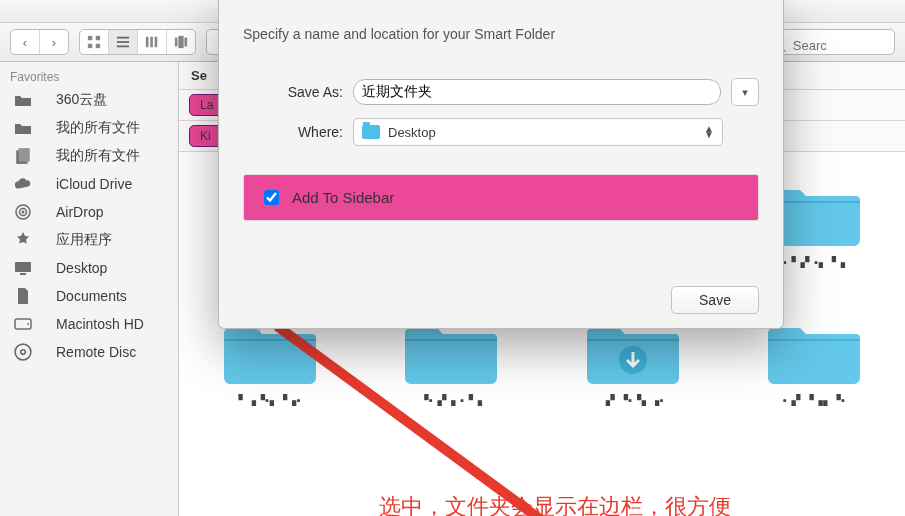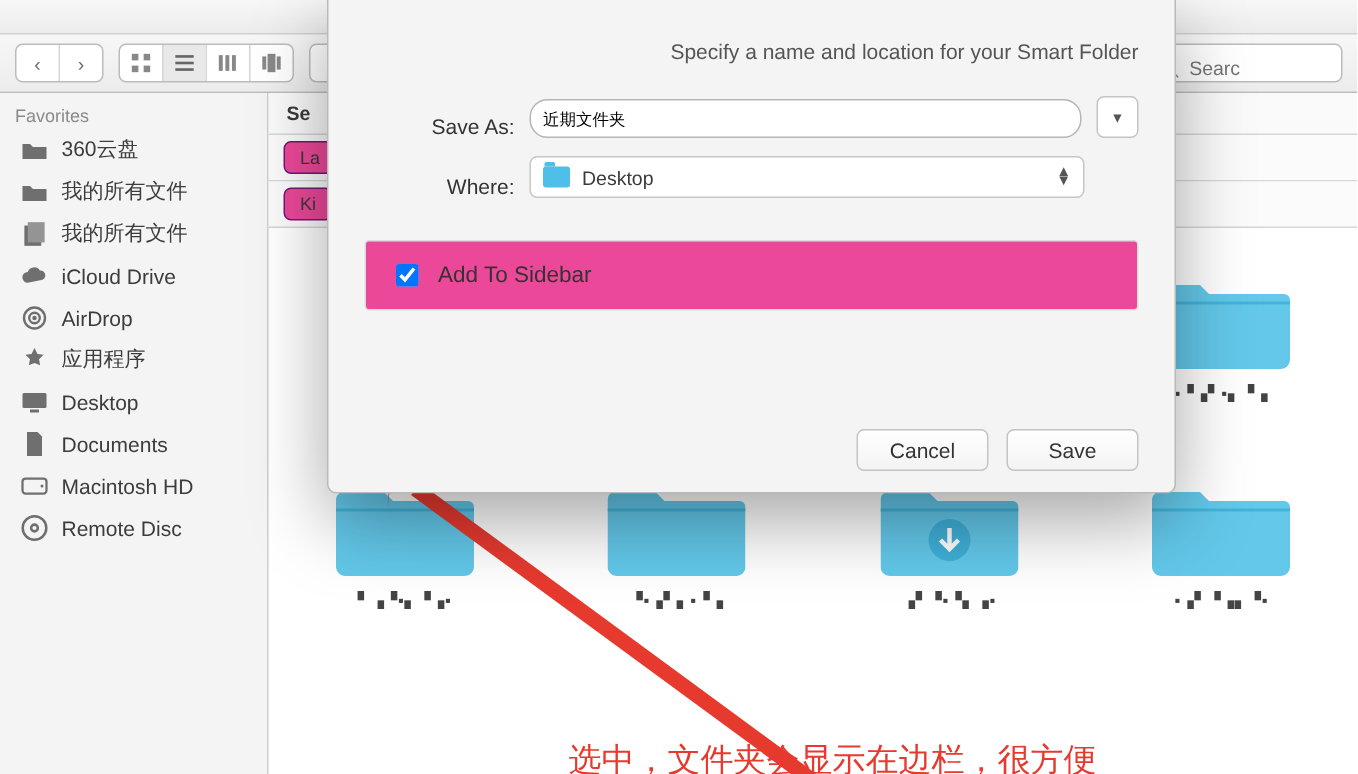--- a/index.html
+++ b/index.html
@@ -14,38 +14,38 @@
 .btn-seg .seg.active{background:#e9e9e9}
 .tool-btn{border:1px solid #bcbcbc;border-radius:5px;background:#fff;height:24px;min-width:34px;display:flex;align-items:center;justify-content:center;color:#6e6e6e;font-size:14px}
 .tool-btn.wide{min-width:46px}
 .tool-btn .dd{font-size:9px;margin-left:4px}
 .search{margin-left:auto;display:flex;align-items:flex-end;border:1px solid #bcbcbc;border-radius:5px;background:#fff;height:24px;padding:0 8px;width:110px}
 .search svg{width:13px;height:13px;fill:#8a8a8a;margin-right:4px}
 .search input{border:none;outline:none;font-size:13px;width:100%;color:#555}
 .body{display:flex;flex:1;min-height:0}
 .sidebar{width:178px;background:#f5f4f5;border-right:1px solid #cfcfcf;display:flex;flex-direction:column;padding-top:4px}
 .side-head{color:#8a8a8a;font-size:12px;padding:4px 10px 2px}
-.side-item{display:flex;align-items:center;gap:9px;padding:5px 14px;color:#3c3c3c;font-size:14px}
+.side-item{display:flex;align-items:center;gap:24px;padding:5px 14px;color:#3c3c3c;font-size:14px}
 .side-item .si{width:18px;height:18px;display:flex;align-items:center;justify-content:center;color:#6f6f6f}
 .side-item svg{width:18px;height:18px;fill:#6f6f6f}
 .main{flex:1;position:relative;overflow:hidden}
 .pathbar{height:27px;border-bottom:1px solid #d6d6d6;background:#fafafa;display:flex;align-items:center;padding:0 12px;font-weight:600}
 .scopebar{height:30px;border-bottom:1px solid #d6d6d6;background:#fbfbfb;display:flex;align-items:center;gap:8px;padding:0 10px}
 .scope-btn{border:1px solid #701a75;border-radius:5px;background:#ec4899;height:20px;padding:0 10px;font-size:12px;display:flex;align-items:center}
 .files{position:relative;padding:28px 20px;display:grid;grid-template-columns:repeat(4,1fr);gap:50px 40px}
 .file{display:flex;flex-direction:column;align-items:center;gap:8px}
 .folder-icon{width:92px;height:68px;position:relative}
 .folder-icon svg{width:92px;height:68px}
 .flabel{width:110px;height:12px;font-size:11px;color:#444;text-align:center;overflow:hidden;letter-spacing:.5px}
 .dialog-backdrop{position:absolute;left:218px;top:0;width:564px;height:328px;background:#f4f4f4;border:1px solid #b9b9b9;border-top:none;border-radius:0 0 6px 6px;box-shadow:0 18px 50px rgba(0,0,0,.35)}
 .dialog-inner{padding:26px 24px 14px;display:flex;flex-direction:column;height:100%;box-sizing:border-box}
-.dlg-title{text-align:right;color:#555;font-size:14px;margin-bottom:22px}
-.row{display:flex;align-items:flex-end;margin-bottom:12px}
+.dlg-title{text-align:left;color:#555;font-size:14px;margin-bottom:36px}
+.row{display:flex;align-items:center;margin-bottom:12px}
 .row .lbl{width:100px;text-align:right;margin-right:10px;font-size:14px;color:#333}
-.row input[type=text]{flex:1;height:24px;border:1px solid #b6b6b6;border-radius:12px;padding:0 8px;font-size:11px;background:#fff}
+.row input[type=text]{flex:1;height:24px;border:1px solid #b6b6b6;border-radius:12px;padding:0 8px;font-size:14px;background:#fff}
 .expand-btn{width:26px;height:26px;margin-left:10px;border:1px solid #c4c4c4;border-radius:5px;background:#fff;display:flex;align-items:center;justify-content:center;color:#555;font-size:11px}
 .where-select{flex:1;height:26px;border:1px solid #c6c6c6;border-radius:5px;background:#fff;display:flex;align-items:center;padding:0 8px;justify-content:space-between}
 .where-select .opt{display:flex;align-items:center;gap:8px}
 .where-select .mini-folder{width:18px;height:14px;background:#4fbee8;border-radius:2px;position:relative}
 .where-select .mini-folder::before{content:"";position:absolute;top:-3px;left:1px;width:7px;height:3px;background:#4fbee8;border-radius:1px 1px 0 0}
 .where-select .updown{font-size:10px;color:#555;line-height:6px;display:flex;flex-direction:column}
 .check-row{margin-top:16px;background:#ec4899;border:1px solid #dcdcdc;border-radius:3px;padding:12px 16px;display:flex;align-items:center;gap:10px}
 .check-row input{width:15px;height:15px}
 .check-row label{font-size:15px;color:#333}
 .dlg-btns{margin-top:auto;display:flex;justify-content:flex-end;gap:12px}
@@ -352,17 +352,16 @@
       </div>
       <div style="width:36px"></div>
     </div>
 
     <div class="check-row">
       <input type="checkbox" checked="" style="">
       <label>Add To Sidebar</label>
     </div>
 
     <div class="dlg-btns">
-      <div class="dlg-btn">Cancel</div>
       <div class="dlg-btn">Save</div>
     </div>
   </div>
 </div>
 
 </body></html>

